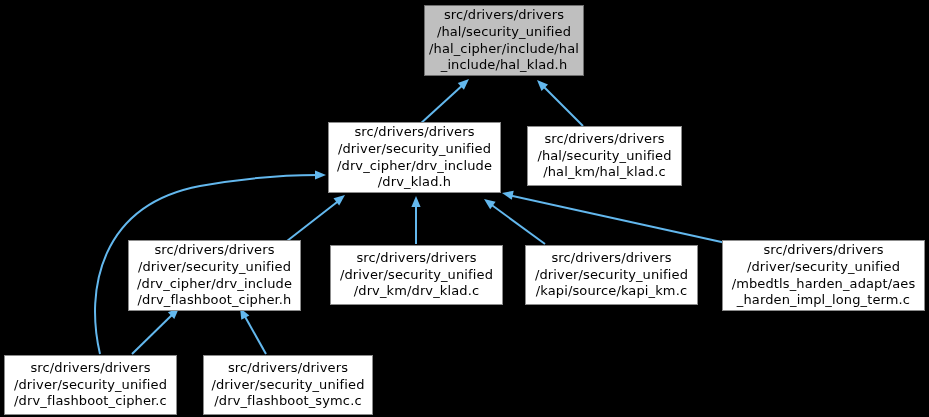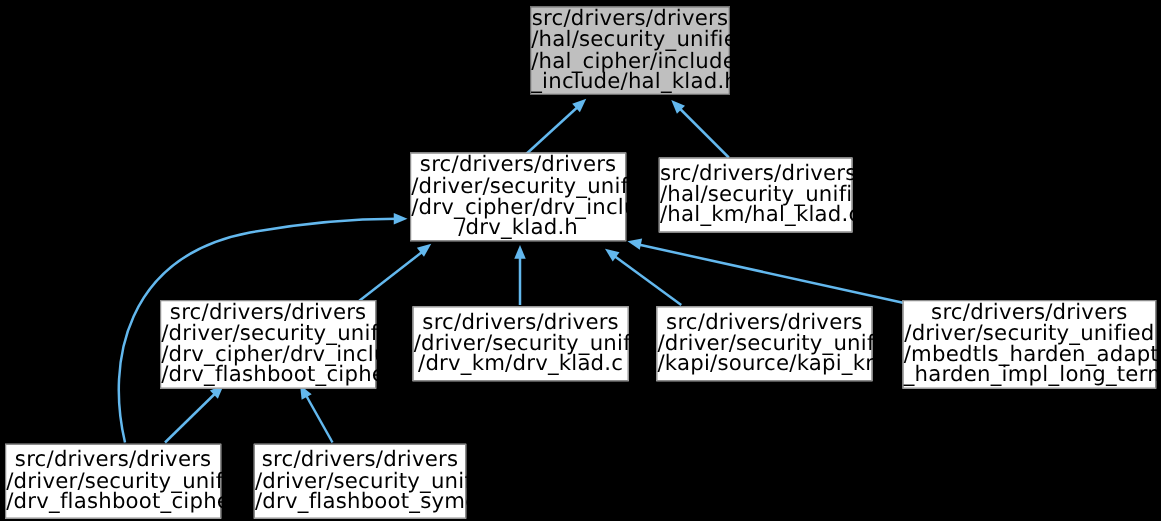--- a/index.html
+++ b/index.html
@@ -22,21 +22,21 @@
     width: 929px;
     height: 417px;
     pointer-events: none;
   }
   .node {
     position: absolute;
     box-sizing: border-box;
     border: 1px solid #8c8c8c;
     background: #ffffff;
     color: #000000;
-    font-size: 17px;
+    font-size: 13px;
     line-height: 16.6px;
     text-align: center;
     display: flex;
     align-items: center;
     justify-content: center;
     white-space: pre;
     letter-spacing: 0.01em;
     z-index: 2;
   }
   .node.root {

